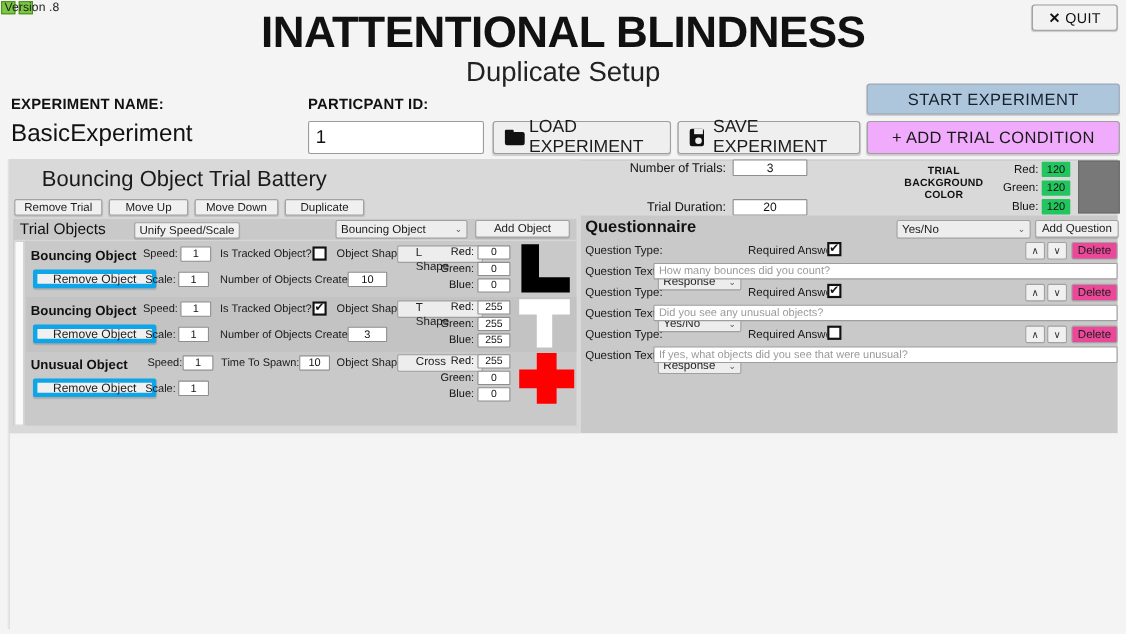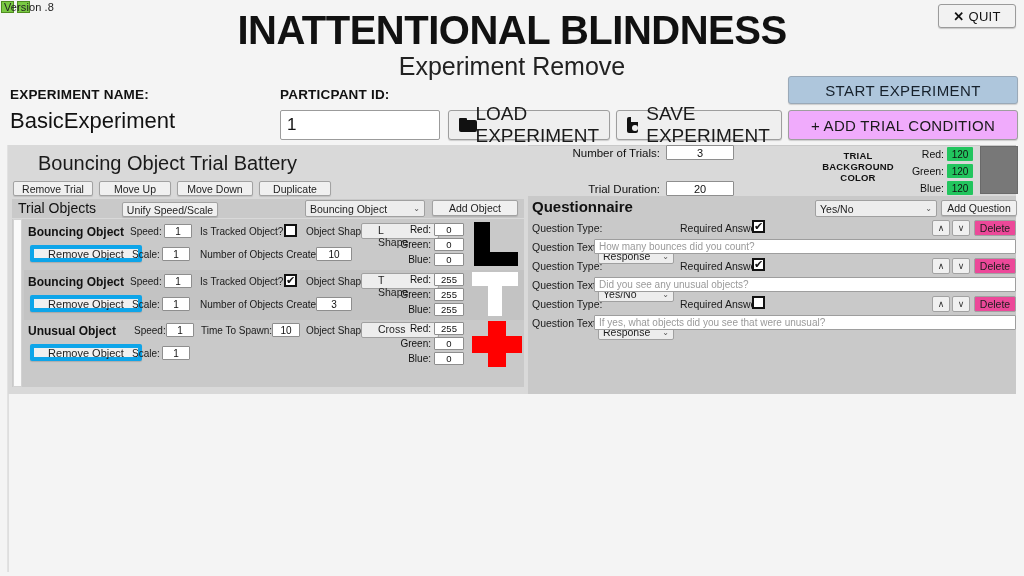--- a/index.html
+++ b/index.html
@@ -63,21 +63,21 @@
     width: 160px; height: 30px;
     background: #fff; border: 1px solid #9b9b9b; border-radius: 2px;
     font-size: 17px; color: #111; padding: 0 6px;
     display: flex; align-items: center;
   }
 
   .iconbtn {
     position: absolute; height: 30px;
     background: #efefef; border: 1px solid #9e9e9e; border-radius: 3px;
     display: flex; align-items: center; gap: 8px;
-    padding: 0 10px; font-size: 19px; color: #1a1a1a;
+    padding: 0 10px; font-size: 16px; color: #1a1a1a;
     box-shadow: 0 1px 1px rgba(0,0,0,.16);
   }
   #btn-load { left: 448px; top: 110px; width: 162px; }
   #btn-save { left: 616px; top: 110px; width: 166px; }
 
   .folder-ic { width: 18px; height: 14px; position: relative; }
   .folder-ic:before {
     content:""; position:absolute; left:0; top:2px;
     width:18px; height:12px; background:#111; border-radius:1px 2px 2px 2px;
   }
@@ -320,21 +320,21 @@
 </head>
 <body>
 
 <div id="app">
 
   <div id="vbox1" class="vbox"></div>
   <div id="vbox2" class="vbox"></div>
   <div id="version">Version .8</div>
 
   <div id="title">INATTENTIONAL BLINDNESS</div>
-  <div id="subtitle">Experiment Remove</div>
+  <div id="subtitle">Duplicate Setup</div>
 
   <div id="quit">
     <span class="x">✕</span>
     <span>QUIT</span>
   </div>
 
   <div class="hdr-label" id="lbl-expname">EXPERIMENT NAME:</div>
   <div id="expname-val">BasicExperiment</div>
   <div class="hdr-label" id="lbl-pid">PARTICPANT ID:</div>
   <div id="pid-input">1</div>

